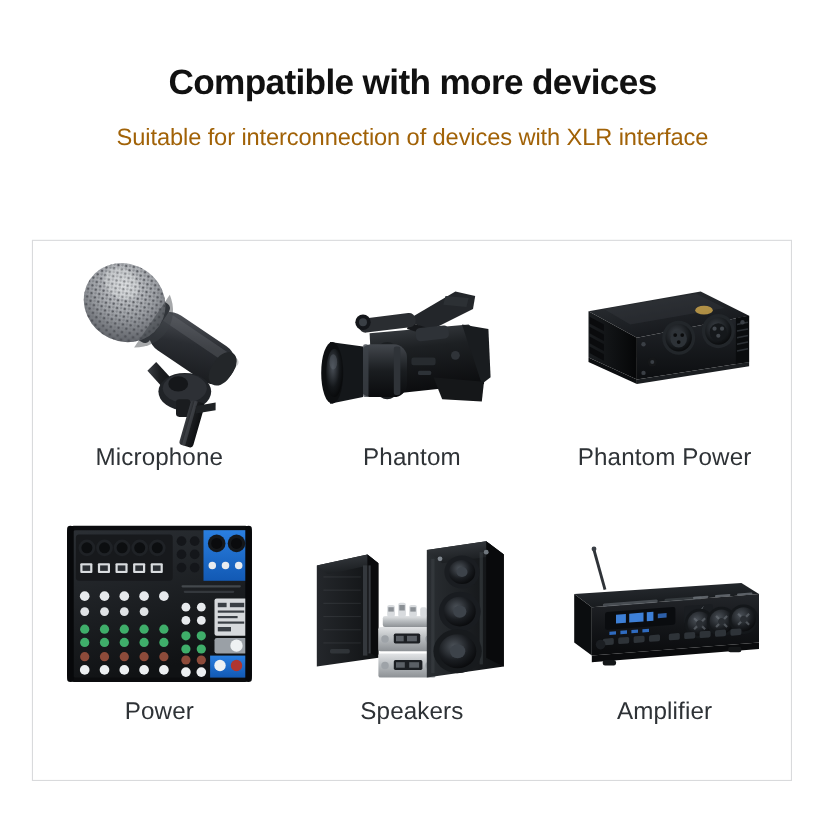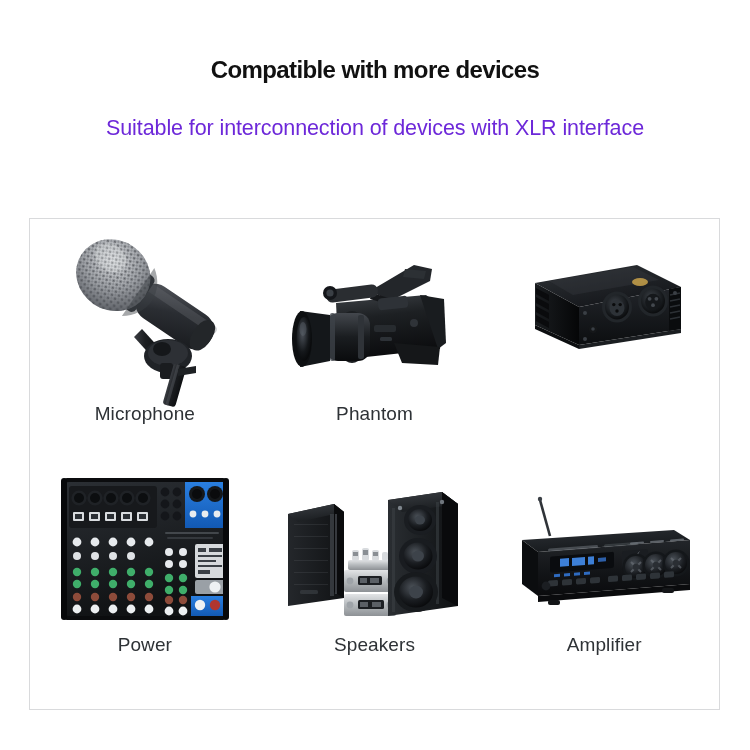--- a/index.html
+++ b/index.html
@@ -11,31 +11,31 @@
   }
   #page {
     position: relative;
     width: 750px; height: 750px;
     background: #ffffff;
   }
 
   
   .header { padding-top: 56px; text-align: center; }
   .title {
-    font-size: 24px;
+    font-size: 32px;
     font-weight: 800;
     letter-spacing: -0.6px;
     color: #111111;
     line-height: 1.15;
   }
   .subtitle {
-    margin-top: 32px;
+    margin-top: 20px;
     font-size: 21.5px;
     font-weight: 400;
-    color: #6d28d9;
+    color: #a16207;
     letter-spacing: -0.1px;
   }
 
   
   .card {
     position: absolute;
     left: 29px; top: 218px;
     width: 691px; height: 492px;
     background: #ffffff;
     border: 1.6px solid #d9dadc;
@@ -55,21 +55,21 @@
   }
   .art {
     position: relative;
     width: 100%;
     height: 178px;
     display: flex;
     align-items: center;
     justify-content: center;
   }
   .cell-label {
-    font-size: 19px;
+    font-size: 22px;
     font-weight: 400;
     color: #2e3236;
     letter-spacing: 0.1px;
   }
   .cell.r1 .art { margin-top: 6px; }
   .cell.r2 .art { margin-top: 2px; height: 168px; }
 
   svg { display: block; overflow: visible; }
 </style>
 </head>
@@ -268,20 +268,21 @@
             <circle cx="84" cy="104" r="1.8" fill="#393e44"></circle>
 
             <circle cx="76" cy="88" r="2" fill="#3a3f45"></circle>
             <circle cx="76" cy="114" r="2" fill="#3a3f45"></circle>
             <circle cx="166" cy="68" r="2" fill="#3a3f45"></circle>
 
             <path d="M70 120 L172 104 L172 108 L70 124 Z" fill="#1b1e21"></path>
             <path d="M26 100 L70 120 L70 124 L26 104 Z" fill="#0c0e10"></path>
           </svg>
         </div>
+        <div class="cell-label">Phantom Power</div>
       </div>
 
       <div class="cell r2">
         <div class="art">
           <svg width="200" height="168" viewBox="0 0 200 168">
             <defs>
               <linearGradient id="xgBody" x1="0" y1="0" x2="0.3" y2="1">
                 <stop offset="0%" stop-color="#2b2f34"></stop>
                 <stop offset="100%" stop-color="#101214"></stop>
               </linearGradient>

